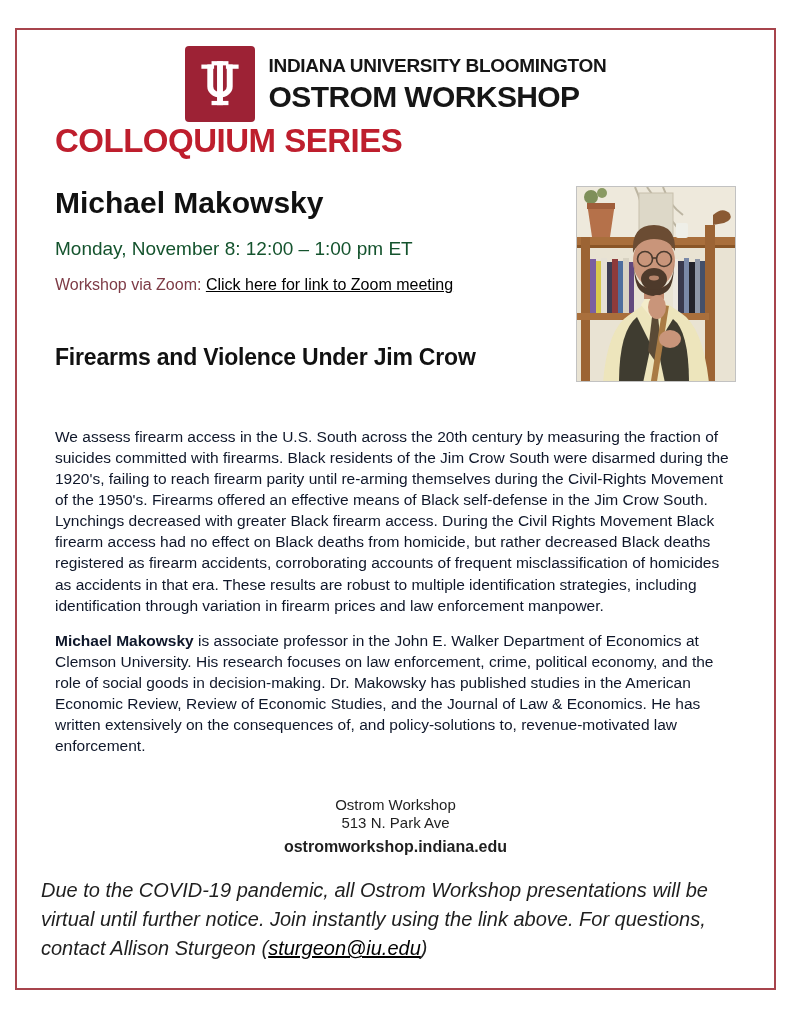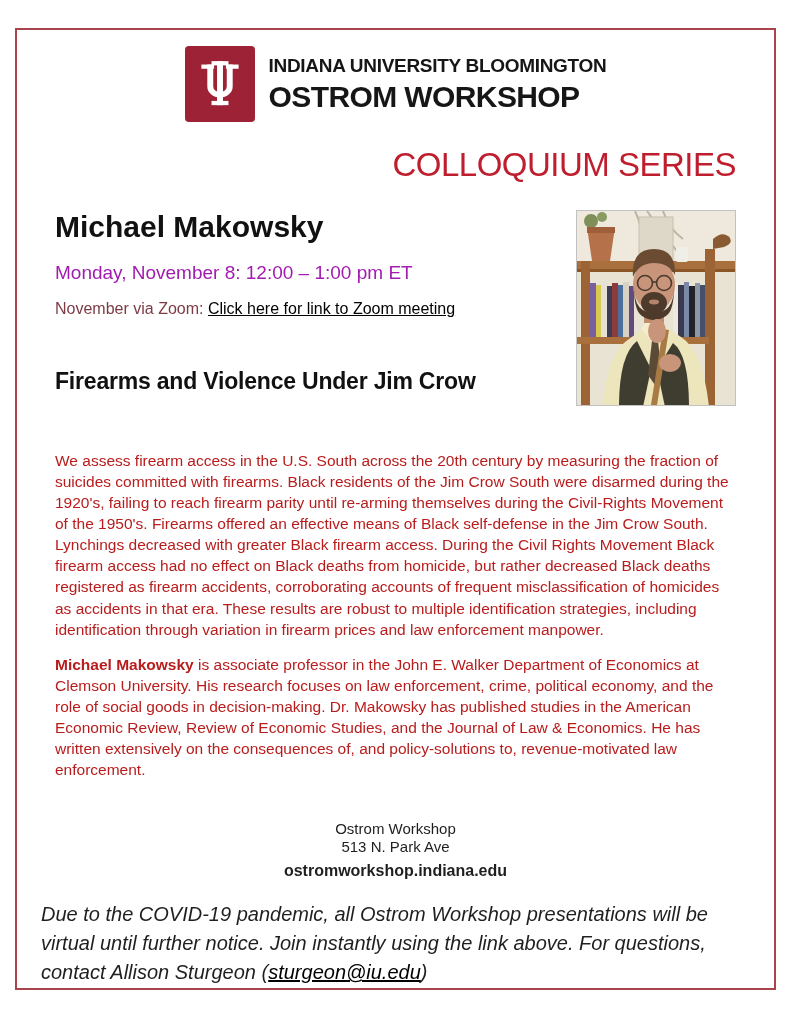--- a/index.html
+++ b/index.html
@@ -33,44 +33,44 @@
   .brand-text { text-align: left; }
   .campus-line {
     font-size: 19px; font-weight: 600; color: #161616;
     letter-spacing: -0.3px; white-space: nowrap;
   }
   .org-line {
     font-size: 30px; font-weight: 800; color: #161616;
     letter-spacing: -0.6px; margin-top: 3px; white-space: nowrap;
   }
   .series-title {
-    text-align: right;
+    text-align: left;
     color: #be1e2d;
-    font-size: 33px; font-weight: 400; letter-spacing: -0.5px;
-    margin-top: 24px;
+    font-size: 33px; font-weight: 700; letter-spacing: -0.5px;
+    margin-top: 0;
   }
 
   
   .speaker-row { display: flex; margin-top: 26px; }
   .speaker-info { flex: 1 1 auto; padding-right: 20px; }
   .speaker-name { font-size: 30px; font-weight: 700; color: #111; }
   .affiliation { font-style: italic; font-size: 19px; color: #222; margin-top: 14px; }
-  .datetime { font-size: 19px; color: #a21caf; margin-top: 18px; }
+  .datetime { font-size: 19px; color: #14532d; margin-top: 18px; }
   .venue-line { font-size: 16px; color: #7d3b46; margin-top: 16px; }
   .venue-line a, .note a { color: #000000; text-decoration: underline; cursor: pointer; }
   .talk-title { font-size: 23px; font-weight: 700; color: #111; margin-top: 50px; letter-spacing: -0.2px; }
   .photo-frame {
     flex: none;
     width: 160px; height: 196px;
     border: 1px solid #c2c2c2;
     overflow: hidden;
   }
 
   
-  .body-text { margin-top: 44px; font-size: 15.5px; line-height: 1.36; color: #b91c1c; }
+  .body-text { margin-top: 44px; font-size: 15.5px; line-height: 1.36; color: #0f172a; }
   .body-text p + p { margin-top: 14px; }
 
   
   .footer-block { margin-top: 40px; text-align: center; font-size: 15px; line-height: 1.18; }
   .footer-site { font-weight: 700; font-size: 16px; margin-top: 6px; }
 
   
   .note {
     margin: 20px -14px 0 -14px;
     font-style: italic;
@@ -105,21 +105,21 @@
       </div>
     </div>
     <h1 class="series-title">COLLOQUIUM SERIES</h1>
   </header>
 
   <section class="speaker-row">
     <div class="speaker-info">
       <h2 class="speaker-name">Michael Makowsky</h2>
       <div class="datetime">Monday, November 8: 12:00 – 1:00 pm ET</div>
       <div class="venue-line">
-        <span>November via Zoom:</span>
+        <span>Workshop via Zoom:</span>
         <a href="#">Click here for link to Zoom meeting</a>
       </div>
       <h3 class="talk-title">Firearms and Violence Under Jim Crow</h3>
     </div>
 
     <div class="photo-frame">
       <svg width="160" height="196" viewBox="0 0 160 196" aria-hidden="true">
 
         <rect width="160" height="196" fill="#e9e3d3"></rect>
         <rect width="160" height="58" fill="#eee9dc"></rect>

